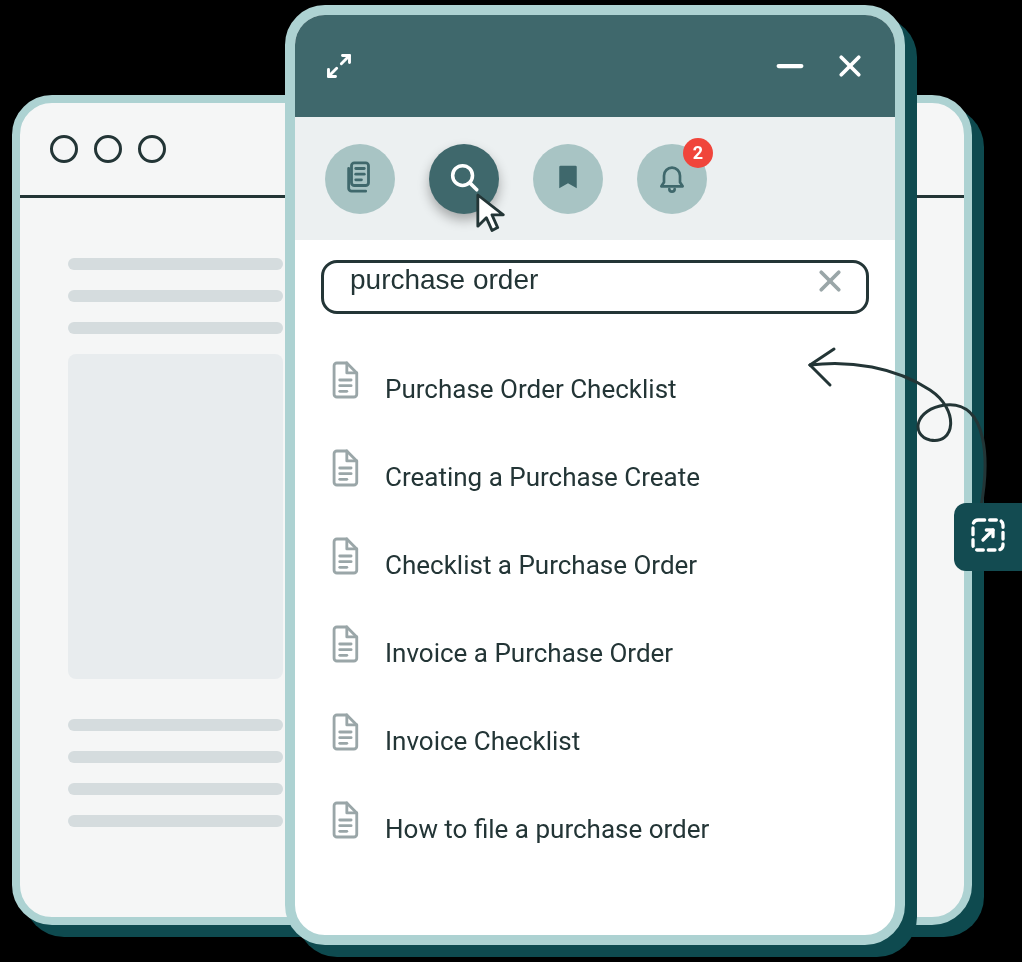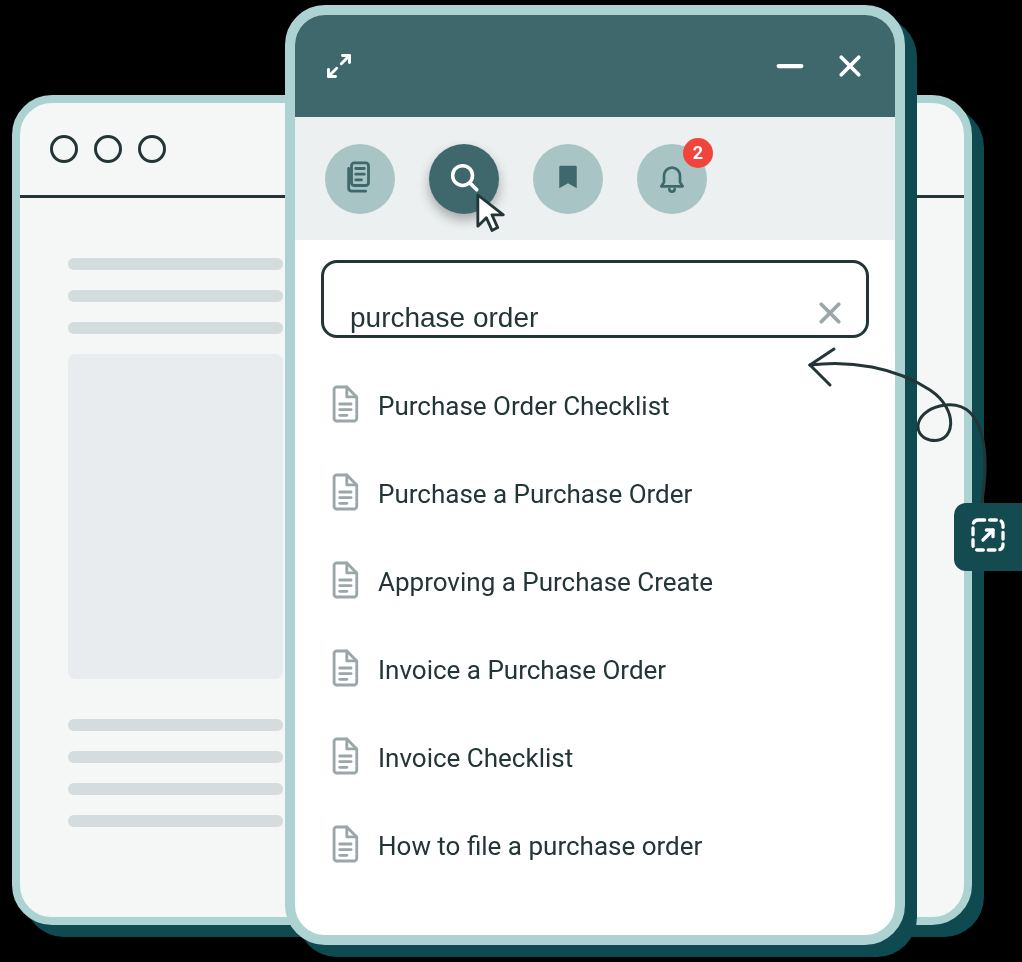--- a/index.html
+++ b/index.html
@@ -108,23 +108,23 @@
     color:#fff;
     border-radius:15px;
     display:flex; align-items:center; justify-content:center;
     font-size:18px; font-weight:700;
   }
 
   .searchbox-wrap { padding: 20px 26px 10px 26px; }
   .searchbox {
     border: 3px solid #233536;
     border-radius: 16px;
-    height: 78px;
+    height: 54px;
     display:flex;
-    align-items:flex-end;
+    align-items:flex-start;
     padding: 0 16px 0 24px;
     gap: 4px;
     background:#fff;
   }
   .searchbox input {
     flex:1;
     border:none;
     outline:none;
     font-size: 28px;
     color:#233536;
@@ -133,22 +133,22 @@
   .clear-btn {
     width:40px; height:40px;
     display:flex; align-items:center; justify-content:center;
     color:#9aa6a8;
     cursor:pointer;
   }
 
   .results { padding: 14px 28px; flex:1; }
   .result {
     display:flex;
-    align-items:center;
-    gap: 17px;
+    align-items:flex-end;
+    gap: 24px;
     padding: 22px 4px;
     cursor:pointer;
   }
   .result .doc-icon { color:#9aa6a8; flex-shrink:0; }
   .result .label { font-size: 26px; color:#233536; }
 
   
   .cursor {
     position:absolute;
     left: 475px;
@@ -294,33 +294,33 @@
     <div class="result">
       <span class="doc-icon">
         <svg width="34" height="40" viewBox="0 0 24 28" fill="none" stroke="currentColor" stroke-width="2" stroke-linecap="round" stroke-linejoin="round">
             <path d="M14 2H7a2 2 0 00-2 2v20a2 2 0 002 2h12a2 2 0 002-2V9l-7-7z"></path>
             <path d="M14 2v7h7"></path>
             <line x1="9" y1="14" x2="17" y2="14"></line>
             <line x1="9" y1="18" x2="17" y2="18"></line>
             <line x1="9" y1="22" x2="14" y2="22"></line>
           </svg>
       </span>
-      <span class="label">Purchase a Purchase Order</span>
-    </div>
-    <div class="result">
-      <span class="doc-icon">
-        <svg width="34" height="40" viewBox="0 0 24 28" fill="none" stroke="currentColor" stroke-width="2" stroke-linecap="round" stroke-linejoin="round">
-            <path d="M14 2H7a2 2 0 00-2 2v20a2 2 0 002 2h12a2 2 0 002-2V9l-7-7z"></path>
-            <path d="M14 2v7h7"></path>
-            <line x1="9" y1="14" x2="17" y2="14"></line>
-            <line x1="9" y1="18" x2="17" y2="18"></line>
-            <line x1="9" y1="22" x2="14" y2="22"></line>
-          </svg>
-      </span>
-      <span class="label">Approving a Purchase Create</span>
+      <span class="label">Creating a Purchase Create</span>
+    </div>
+    <div class="result">
+      <span class="doc-icon">
+        <svg width="34" height="40" viewBox="0 0 24 28" fill="none" stroke="currentColor" stroke-width="2" stroke-linecap="round" stroke-linejoin="round">
+            <path d="M14 2H7a2 2 0 00-2 2v20a2 2 0 002 2h12a2 2 0 002-2V9l-7-7z"></path>
+            <path d="M14 2v7h7"></path>
+            <line x1="9" y1="14" x2="17" y2="14"></line>
+            <line x1="9" y1="18" x2="17" y2="18"></line>
+            <line x1="9" y1="22" x2="14" y2="22"></line>
+          </svg>
+      </span>
+      <span class="label">Checklist a Purchase Order</span>
     </div>
     <div class="result">
       <span class="doc-icon">
         <svg width="34" height="40" viewBox="0 0 24 28" fill="none" stroke="currentColor" stroke-width="2" stroke-linecap="round" stroke-linejoin="round">
             <path d="M14 2H7a2 2 0 00-2 2v20a2 2 0 002 2h12a2 2 0 002-2V9l-7-7z"></path>
             <path d="M14 2v7h7"></path>
             <line x1="9" y1="14" x2="17" y2="14"></line>
             <line x1="9" y1="18" x2="17" y2="18"></line>
             <line x1="9" y1="22" x2="14" y2="22"></line>
           </svg>

